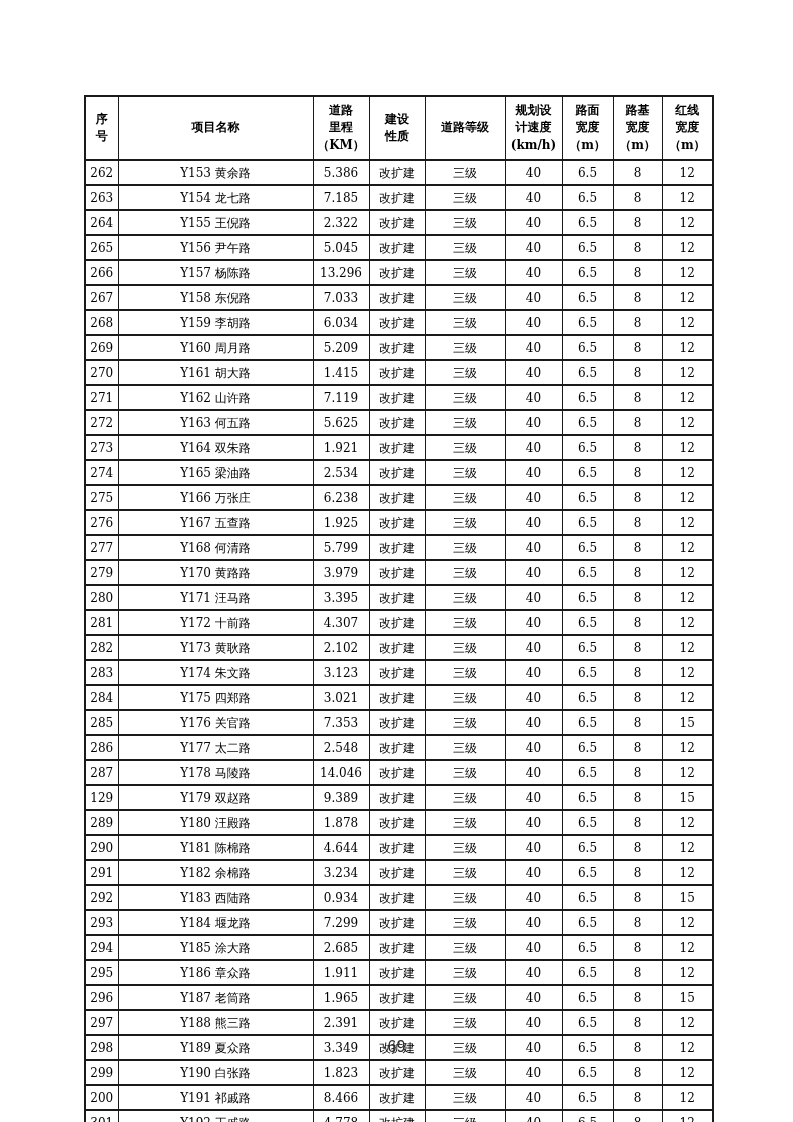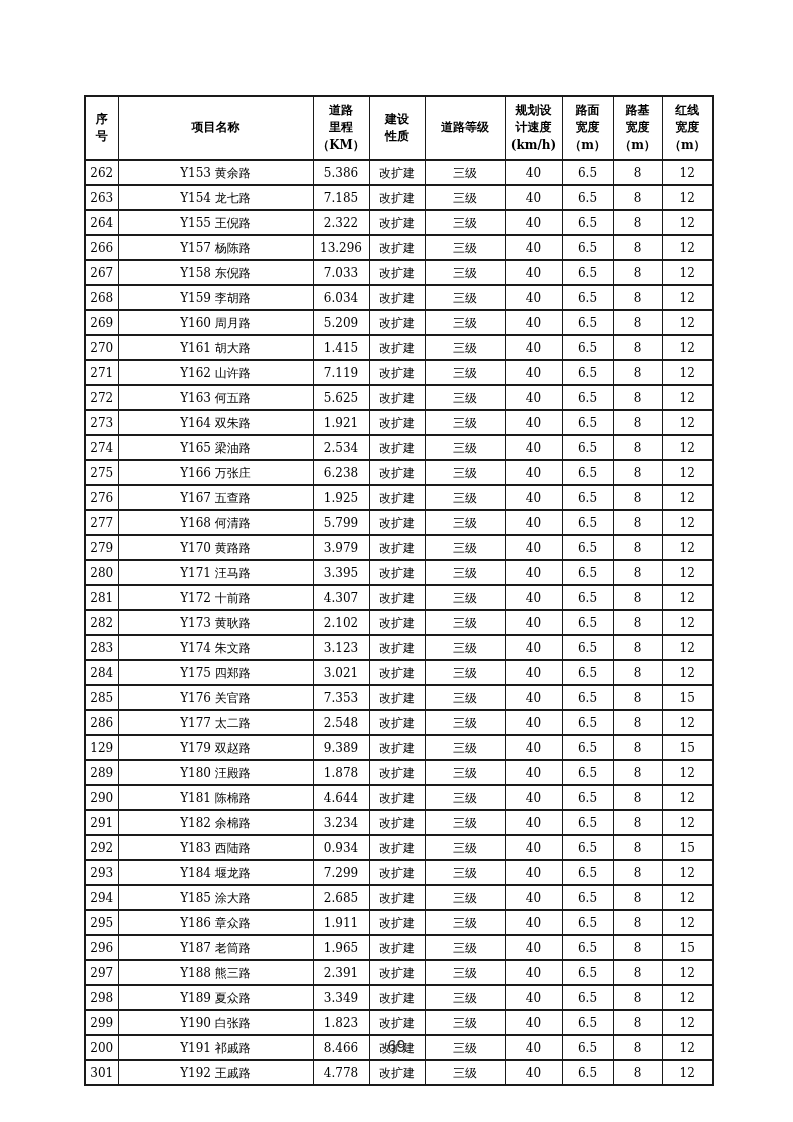--- a/index.html
+++ b/index.html
@@ -132,20 +132,31 @@
         <td>Y155 王倪路</td>
         <td>2.322</td>
         <td>改扩建</td>
         <td>三级</td>
         <td>40</td>
         <td>6.5</td>
         <td>8</td>
         <td>12</td>
       </tr>
       <tr>
+        <td>265</td>
+        <td>Y156 尹午路</td>
+        <td>5.045</td>
+        <td>改扩建</td>
+        <td>三级</td>
+        <td>40</td>
+        <td>6.5</td>
+        <td>8</td>
+        <td>12</td>
+      </tr>
+      <tr>
         <td>266</td>
         <td>Y157 杨陈路</td>
         <td>13.296</td>
         <td>改扩建</td>
         <td>三级</td>
         <td>40</td>
         <td>6.5</td>
         <td>8</td>
         <td>12</td>
       </tr>
@@ -344,20 +355,31 @@
         <td>三级</td>
         <td>40</td>
         <td>6.5</td>
         <td>8</td>
         <td>15</td>
       </tr>
       <tr>
         <td>286</td>
         <td>Y177 太二路</td>
         <td>2.548</td>
+        <td>改扩建</td>
+        <td>三级</td>
+        <td>40</td>
+        <td>6.5</td>
+        <td>8</td>
+        <td>12</td>
+      </tr>
+      <tr>
+        <td>287</td>
+        <td>Y178 马陵路</td>
+        <td>14.046</td>
         <td>改扩建</td>
         <td>三级</td>
         <td>40</td>
         <td>6.5</td>
         <td>8</td>
         <td>12</td>
       </tr>
       <tr>
         <td>129</td>
         <td>Y179 双赵路</td>

